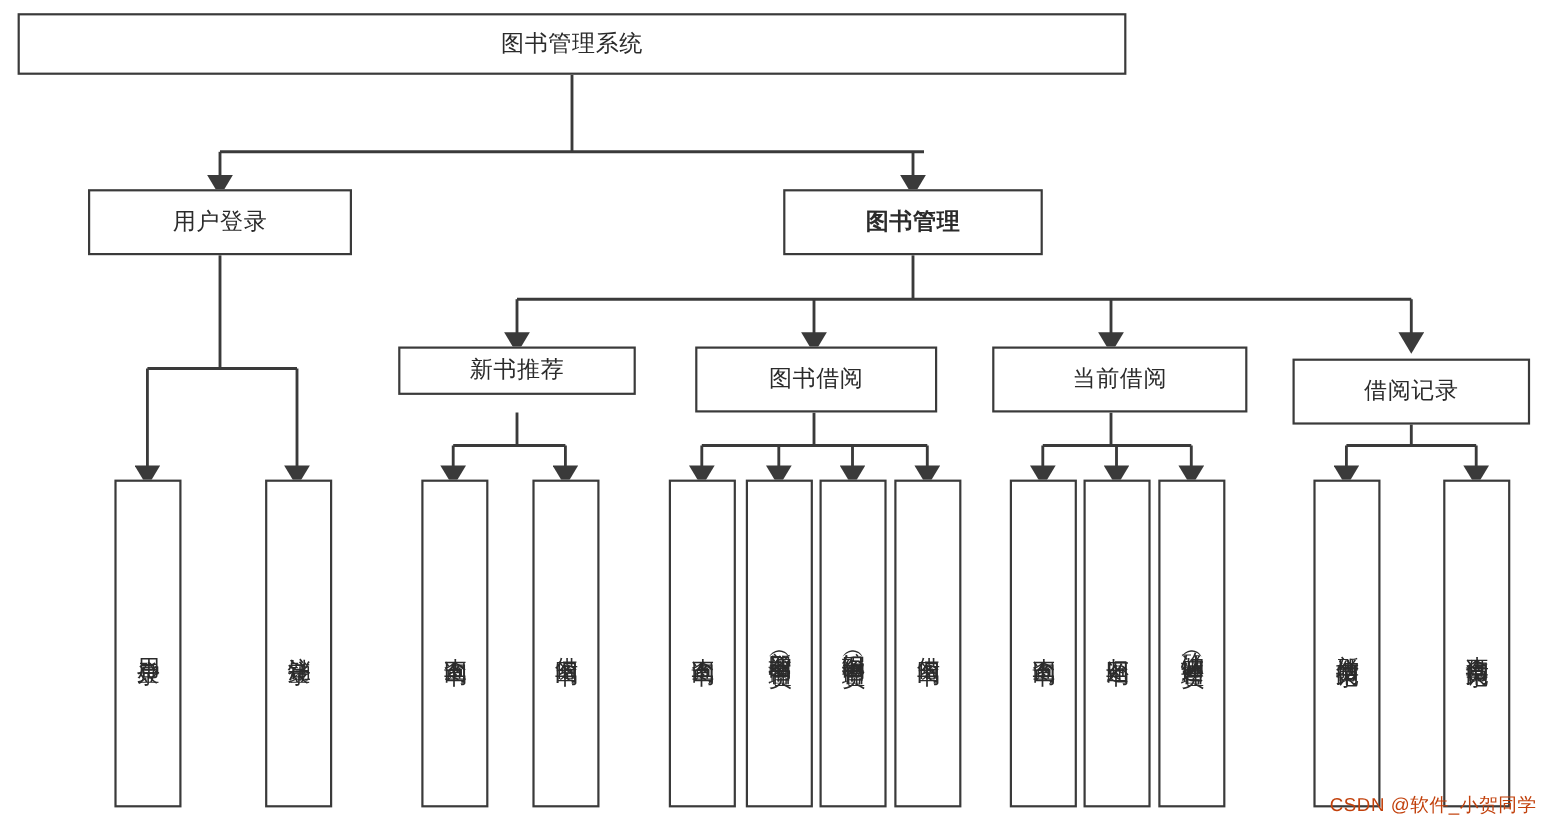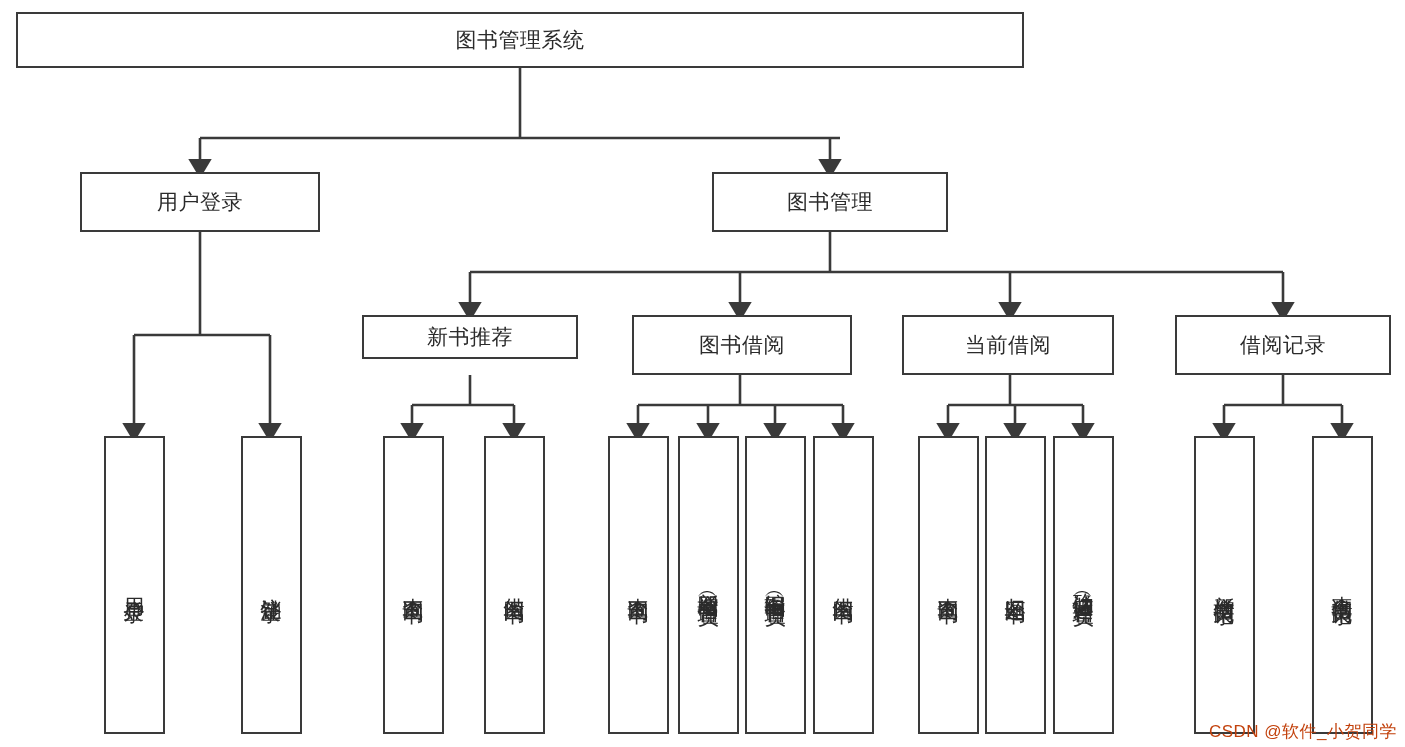--- a/index.html
+++ b/index.html
@@ -121,34 +121,34 @@
     </g>
   </svg>
 
   <div class="node-box level-root" style="left:16px; top:12px; width:1008px; height:56px;">
     <span class="node-label-h">图书管理系统</span>
   </div>
 
   <div class="node-box" style="left:80px; top:172px; width:240px; height:60px;">
     <span class="node-label-h">用户登录</span>
   </div>
-  <div class="node-box" style="left:712px; top:172px; width:236px; height:60px;">
+  <div class="node-box" style="left:712px; top:172px; width:236px; height:60px;font-weight:bold;">
     <span class="node-label-h">图书管理</span>
   </div>
 
   <div class="node-box" style="left:362px; top:315px; width:216px; height:44px;">
     <span class="node-label-h">新书推荐</span>
   </div>
   <div class="node-box" style="left:632px; top:315px; width:220px; height:60px;">
     <span class="node-label-h">图书借阅</span>
   </div>
-  <div class="node-box" style="left:902px; top:315px; width:212px; height:60px;">
+  <div class="node-box" style="left:902px; top:315px; width:232px; height:60px;">
     <span class="node-label-h">当前借阅</span>
   </div>
-  <div class="node-box" style="left:1175px; top:315px; width:216px; height:60px;">
+  <div class="node-box" style="left:1175px; top:326px; width:216px; height:60px;">
     <span class="node-label-h">借阅记录</span>
   </div>
 
   <div class="node-box" style="left:104px; top:436px; width:61px; height:298px;">
     <span class="node-label-v">用户登录</span>
   </div>
   <div class="node-box" style="left:241px; top:436px; width:61px; height:298px;">
     <span class="node-label-v">注销登录</span>
   </div>
 

